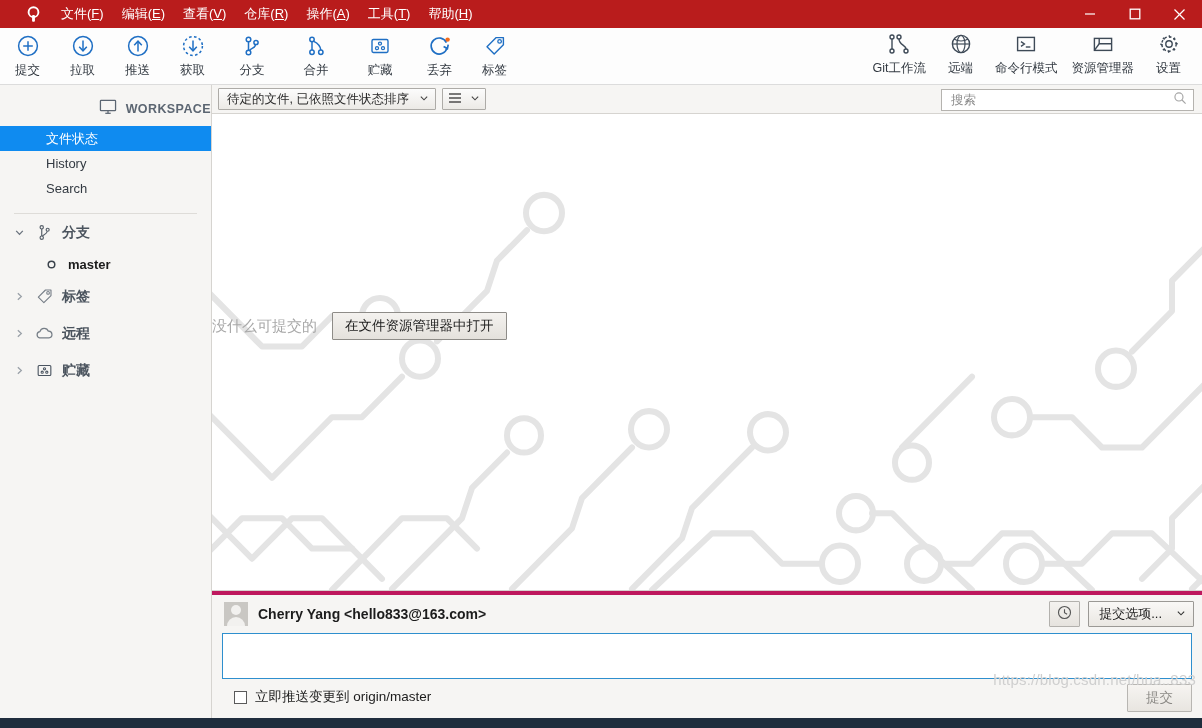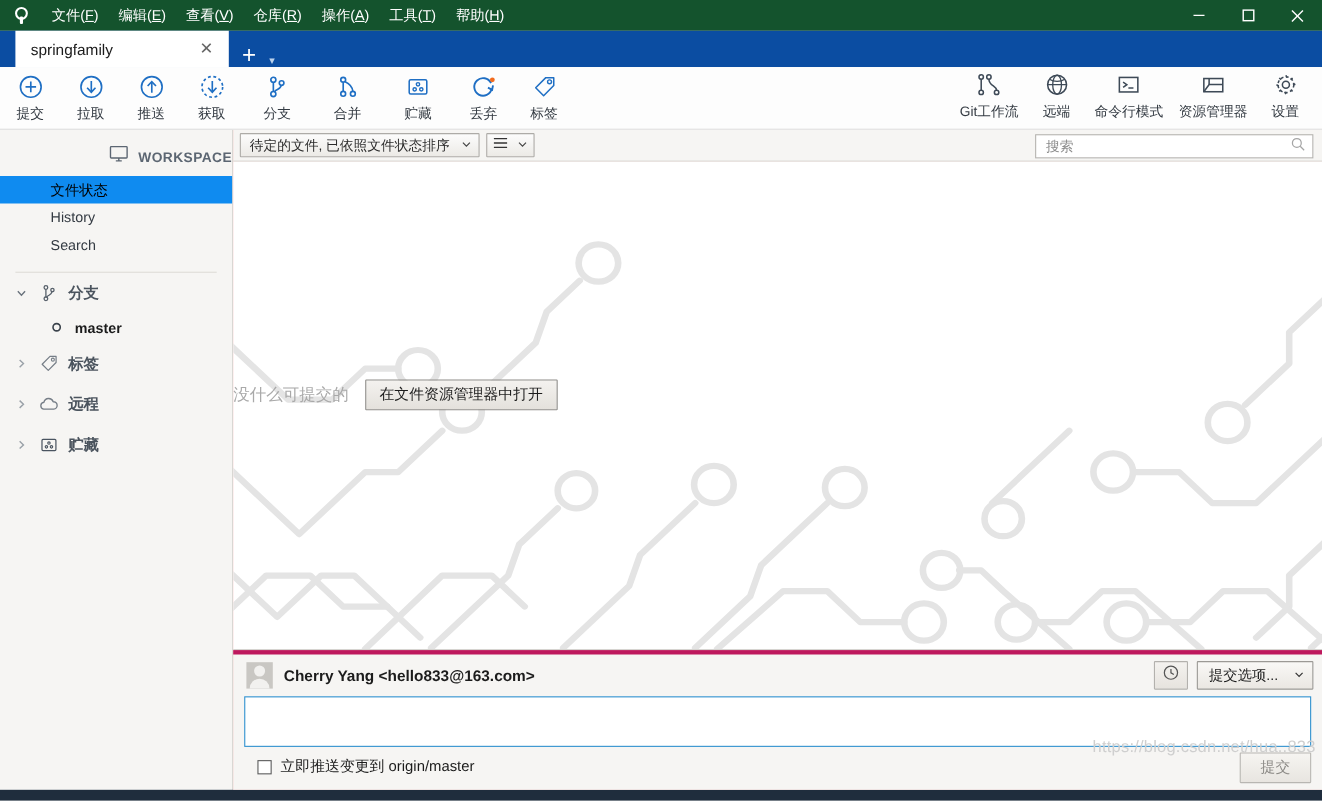--- a/index.html
+++ b/index.html
@@ -6,22 +6,22 @@
   html, body {
     width: 1202px; height: 728px;
     font-family: "Liberation Sans", "DejaVu Sans", sans-serif;
     overflow: hidden;
     background: #ffffff;
   }
   .app { position: relative; width: 1202px; height: 728px; display: flex; flex-direction: column; }
 
   
   .titlebar {
-    height: 28px; background: #14532d; display: flex; align-items: center;
-    flex: 0 0 28px; position: relative;
+    height: 28px; background: #b91c1c; display: flex; align-items: center;
+    flex: 0 0 28px; position: relative; padding-left: 14px;
   }
   .logo-mark { width: 38px; display: flex; align-items: center; justify-content: center; }
   .menu-list { display: flex; align-items: center; gap: 0px; }
   .menu-item {
     color: #ffffff; font-size: 13px; padding: 4px 9px; cursor: default; white-space: nowrap;
   }
   .menu-item .mn { text-decoration: underline; }
   .win-ctrls { position: absolute; right: 0; top: 0; height: 28px; display: flex; }
   .win-btn {
     width: 45px; height: 28px; display: flex; align-items: center; justify-content: center;
@@ -67,21 +67,21 @@
   .sidebar {
     width: 212px; flex: 0 0 212px; background: #f6f5f3; border-right: 1px solid #d6d4d0;
     padding-top: 10px; display: flex; flex-direction: column;
   }
   .ws-head { display: flex; align-items: center; gap: 9px; padding: 3px 0 6px 22px; justify-content: flex-end; }
   .ws-title { font-size: 12.5px; font-weight: bold; color: #5c6672; letter-spacing: .4px; }
   .nav-item {
     height: 25px; display: flex; align-items: center; padding-left: 46px;
     font-size: 13px; color: #333a42;
   }
-  .nav-item.active { background: #0f8bf0; color: #000000; }
+  .nav-item.active { background: #0f8bf0; color: #ffffff; }
   .sb-divider { height: 1px; background: #dedcd8; margin: 12px 14px 0 14px; }
   .sect {
     display: flex; align-items: center; gap: 7px; height: 37px; padding-left: 12px;
   }
   .sect-caret { width: 14px; display: flex; align-items: center; justify-content: center; }
   .sect-ico { width: 22px; display: flex; align-items: center; justify-content: center; }
   .sect-lbl { font-size: 14px; font-weight: bold; color: #4b545e; }
   .branch-row {
     display: flex; align-items: center; gap: 11px; height: 27px; padding-left: 46px;
   }
@@ -205,28 +205,20 @@
           </svg>
       </div>
     </div>
     <div class="hamburger">
         <i></i>
         <i></i>
         <i></i>
       </div>
   </div>
 
-  <div class="tabbar">
-    <div class="tab">
-      <span class="tab-label">springfamily</span>
-      <span class="tab-close">✕</span>
-    </div>
-    <span class="tab-add">+</span>
-    <span class="tab-add-caret">▾</span>
-  </div>
 
   <div class="toolbar">
     <div class="tb-group">
 
       <div class="tb-btn">
         <span class="tb-ico">
           <svg width="24" height="24" viewBox="0 0 24 24">
               <circle cx="12" cy="12" r="9.4" fill="none" stroke="#1f6fc4" stroke-width="1.5"></circle>
               <line x1="12" y1="7.2" x2="12" y2="16.8" stroke="#1f6fc4" stroke-width="1.5"></line>
               <line x1="7.2" y1="12" x2="16.8" y2="12" stroke="#1f6fc4" stroke-width="1.5"></line>

